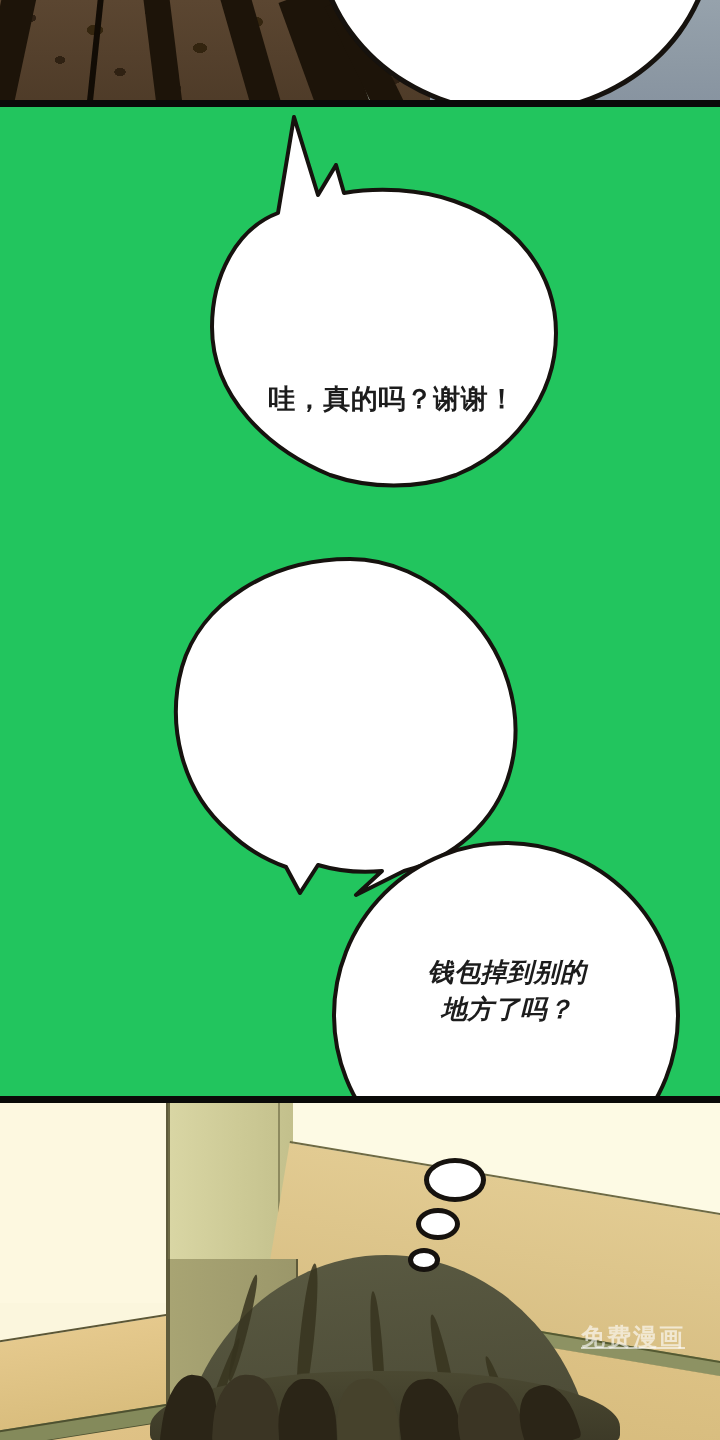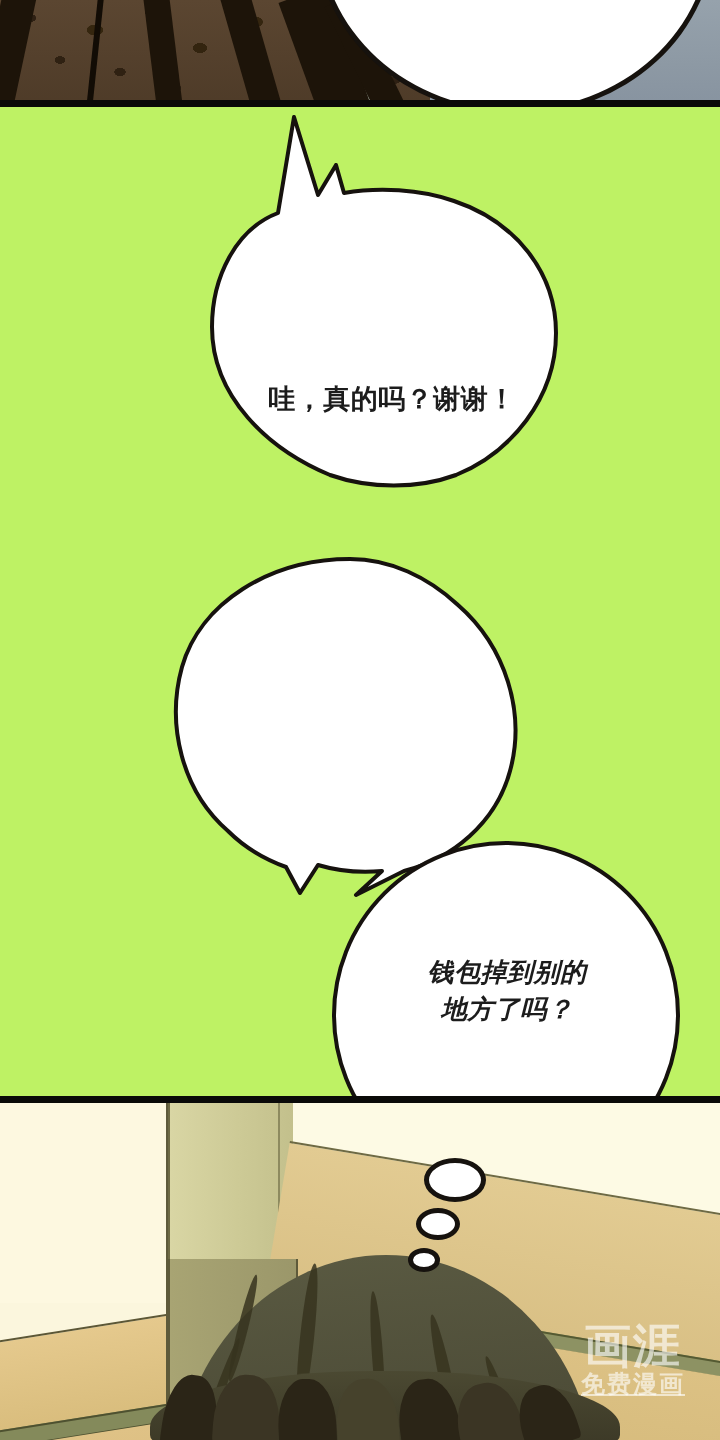--- a/index.html
+++ b/index.html
@@ -90,21 +90,21 @@
     border-radius: 50%;
   }
 
   
   .gutter {
     position: absolute;
     left: 0;
     top: 107px;
     width: 720px;
     height: 989px;
-    background: #bef264;
+    background: #22c55e;
     overflow: visible;
   }
 
   .bubble-svg {
     position: absolute;
     left: 0;
     top: 0;
     overflow: visible;
   }
 
@@ -458,17 +458,16 @@
       <div class="bang b6"></div>
       <div class="bang b7"></div>
     </div>
   </div>
 
   <div class="dot" id="dot-large"></div>
   <div class="dot" id="dot-mid"></div>
   <div class="dot" id="dot-small"></div>
 
   <div class="watermark">
-    <div class="wm-main">画涯</div>
     <div class="wm-sub">免费漫画</div>
   </div>
 
 </div>
 
 </body></html>

